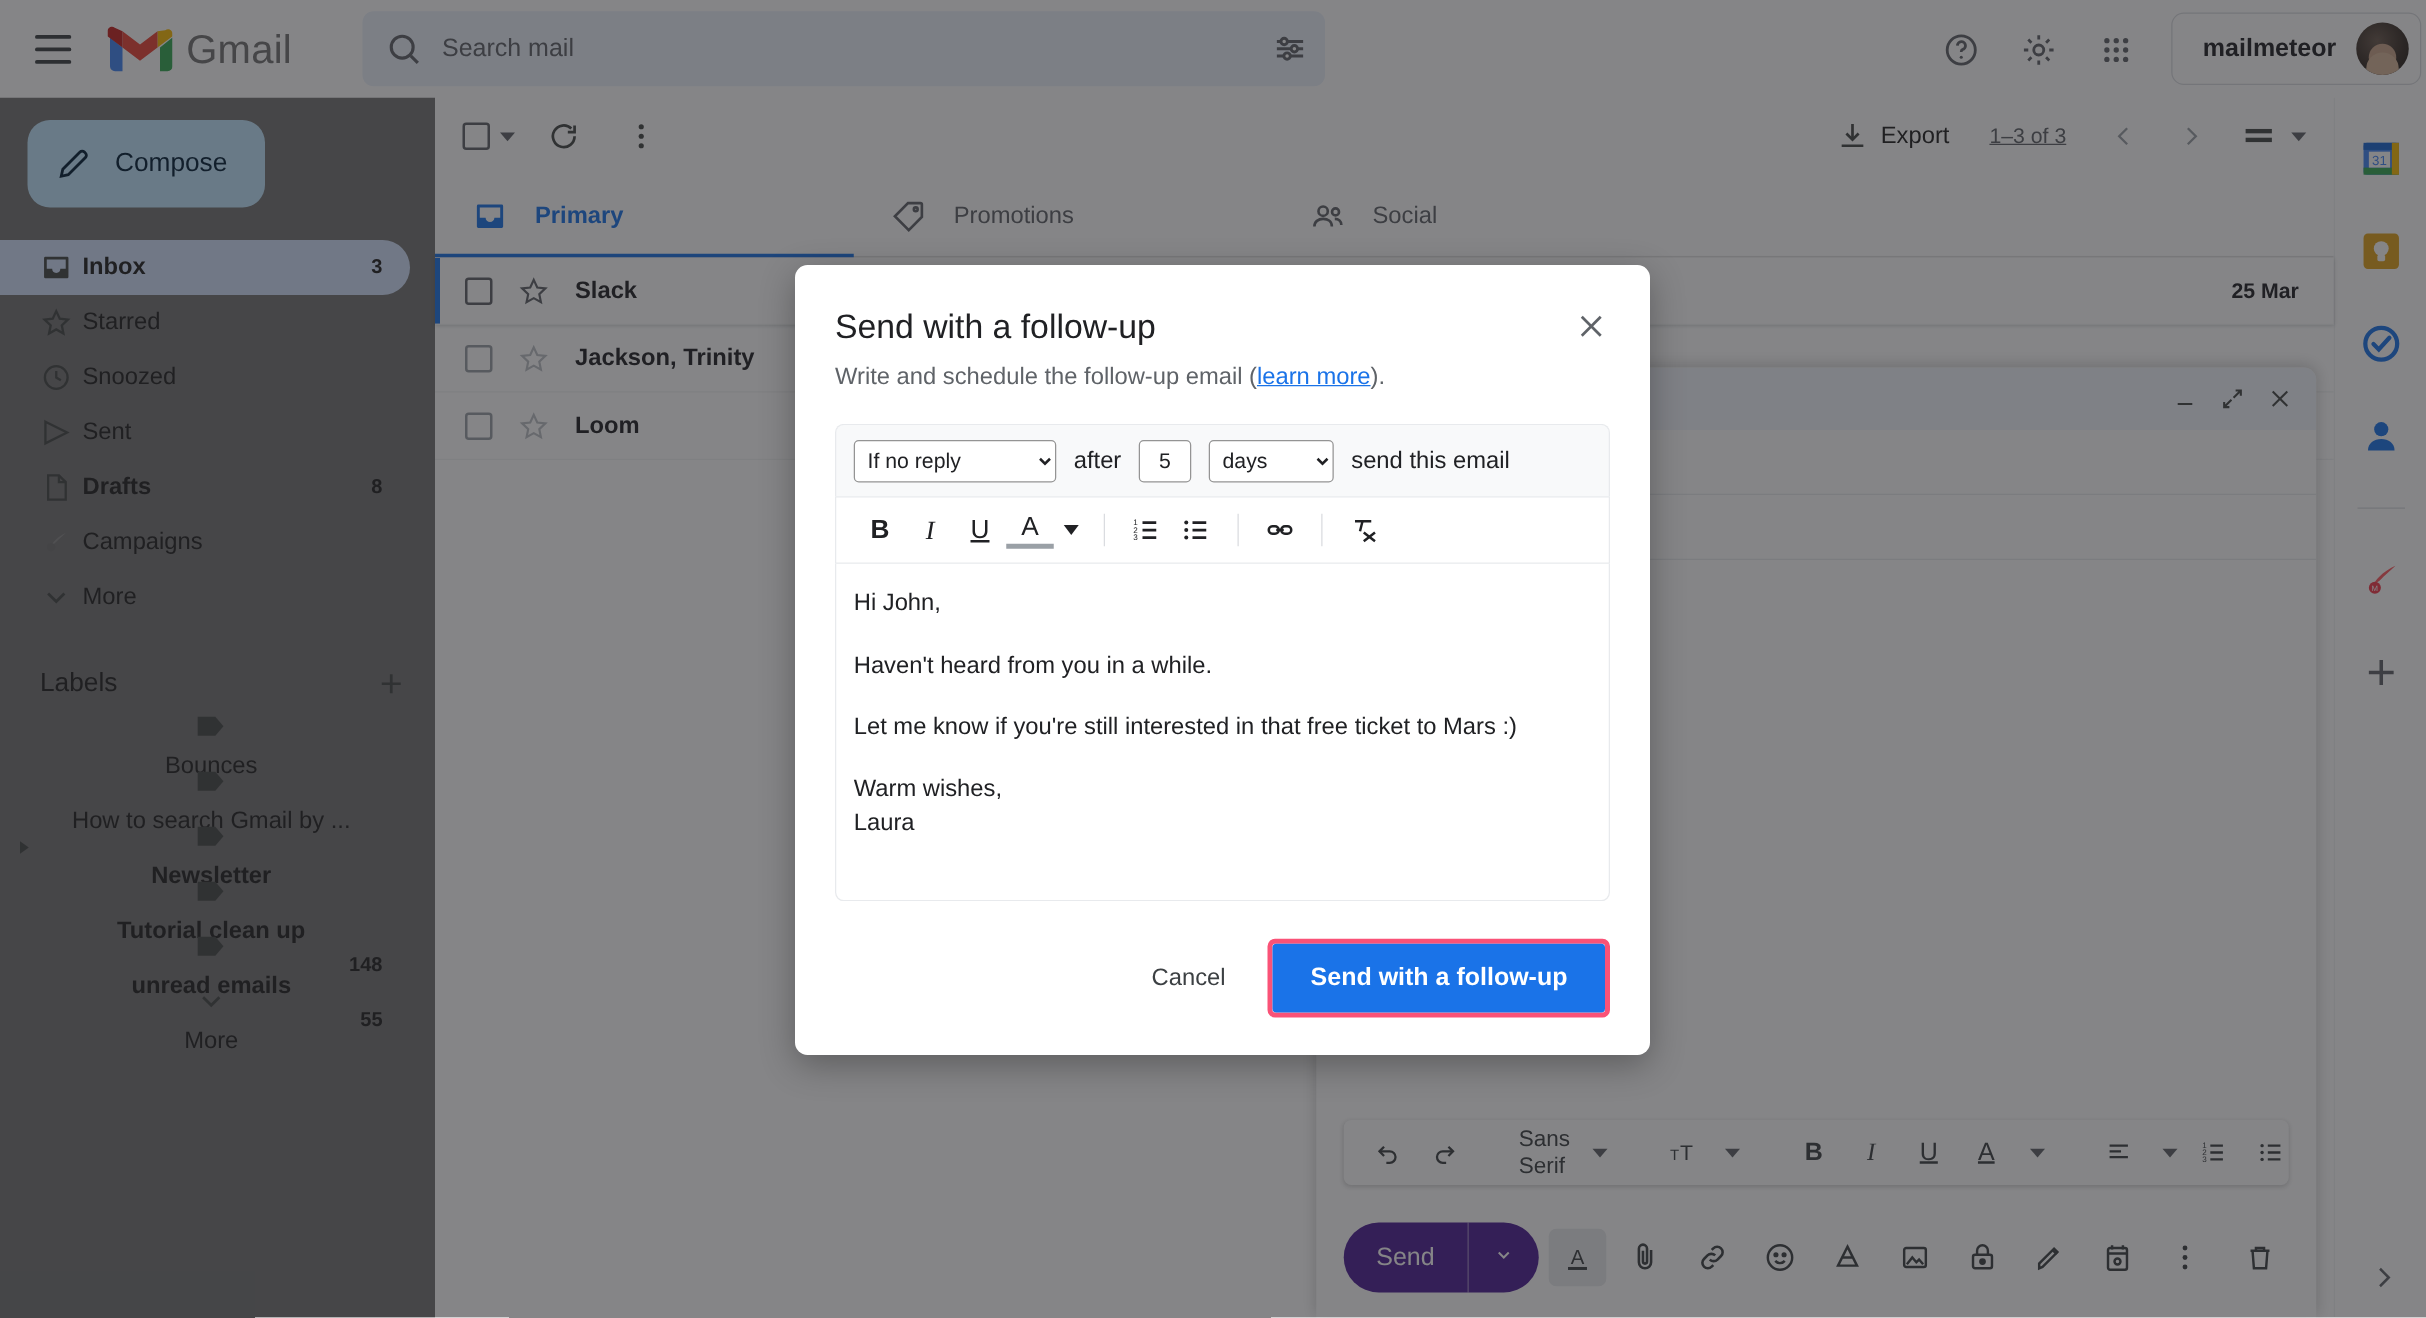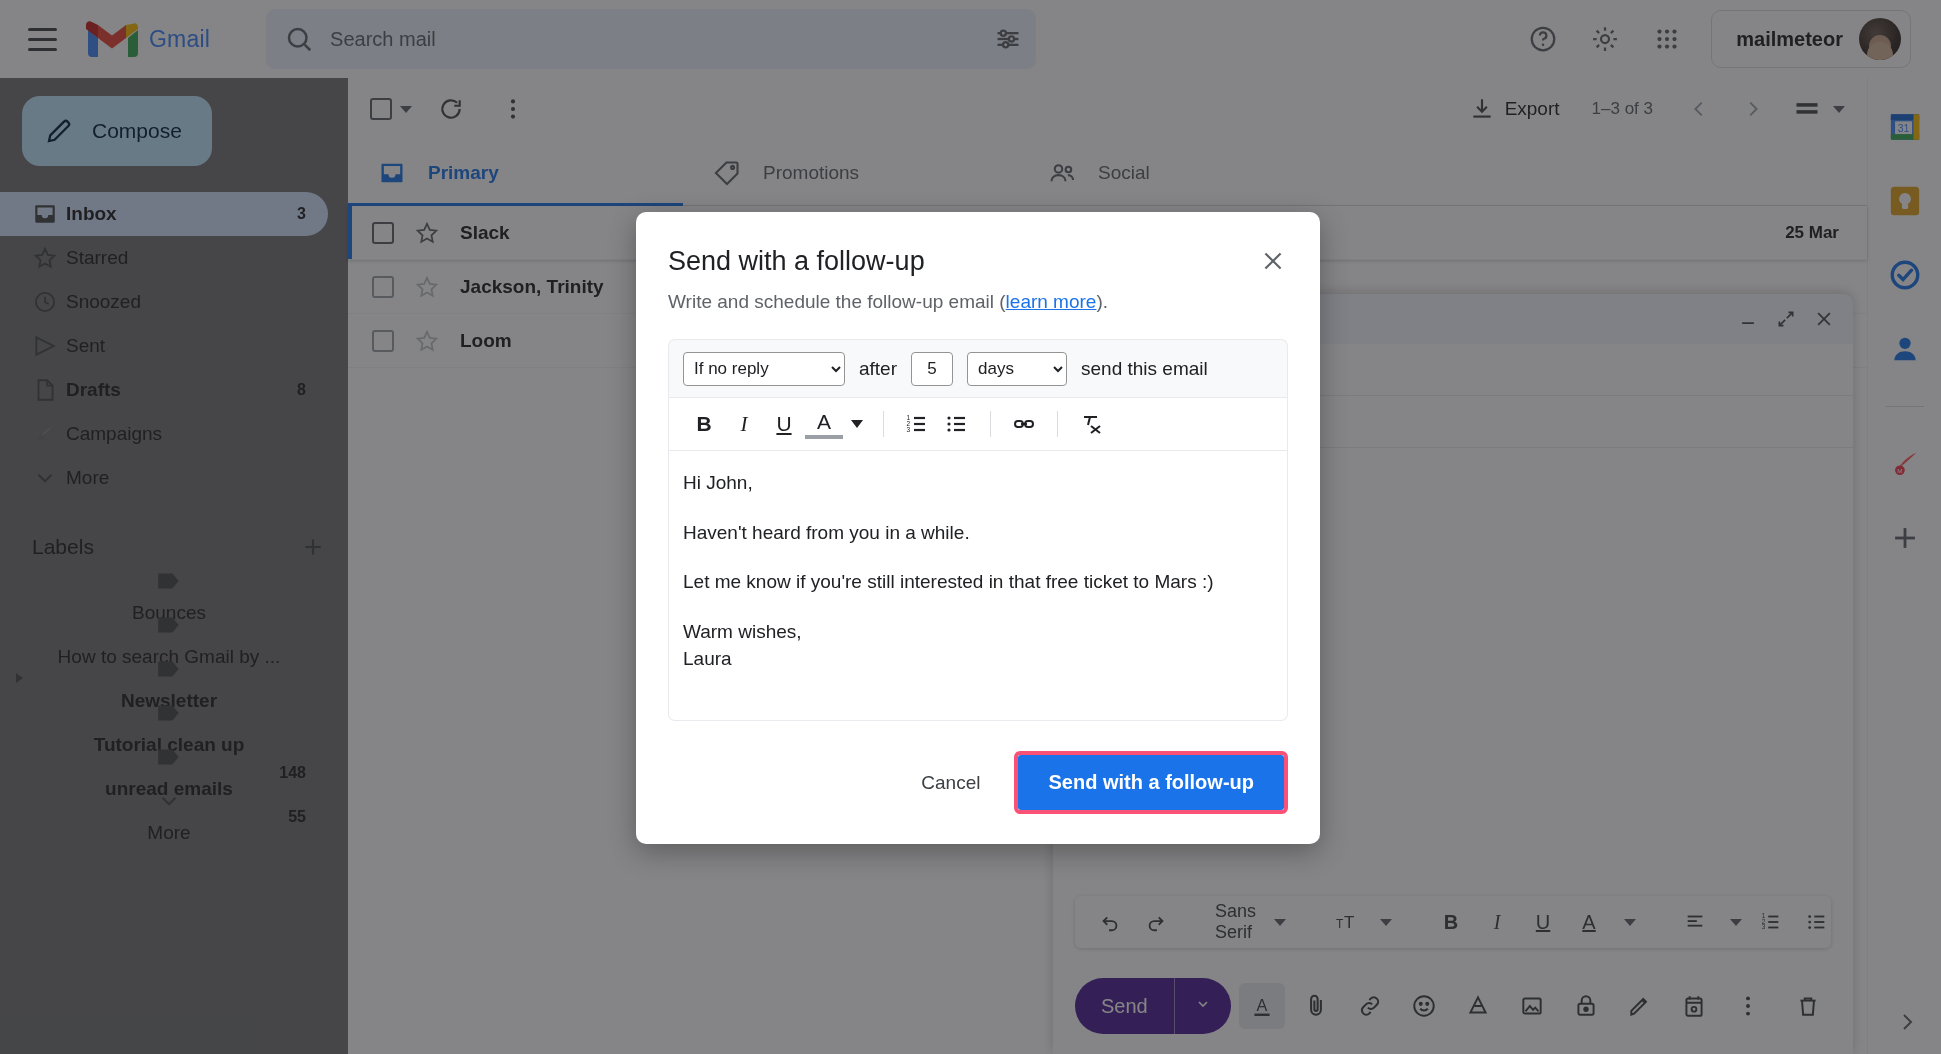--- a/index.html
+++ b/index.html
@@ -26,37 +26,37 @@
   }
   .hamburger {
     width: 60px; height: 60px; margin-left: 12px;
     display: flex; flex-direction: column; justify-content: center;
     align-items: center; gap: 7px; border-radius: 50%; cursor: pointer;
   }
   .hamburger span { display:block; width: 29px; height: 3px; background:#3c4043; border-radius:2px; }
 
   .gmail-logo { display:flex; align-items:center; margin-left: 14px; gap: 11px; }
   .gmail-mark { width: 52px; height: 40px; }
-  .gmail-word { font-size: 23px; color:#3b82f6; letter-spacing: 0.2px; }
+  .gmail-word { font-size: 32px; color:#737373; letter-spacing: 0.2px; }
 
   .searchwrap {
     margin-left: 56px; width: 770px; height: 60px;
     background: #eaf1fb; border-radius: 9px;
     display:flex; align-items:center; padding: 0 14px 0 18px;
   }
   .search-icon { width:30px; height:30px; flex:none; color:#5f6368; }
   .search-input {
     flex: 1; border: none; outline: none; background: transparent;
     font-family: "Liberation Sans", sans-serif;
     font-size: 20px; color:#737373; margin-left: 16px;
   }
   .search-input::placeholder { color: #5f6368; }
   .tune-icon { width: 28px; height: 28px; color:#5f6368; flex:none; }
 
-  .header-right { margin-left:auto; display:flex; align-items:center; gap: 6px; padding-right: 30px; }
+  .header-right { margin-left:auto; display:flex; align-items:flex-end; gap: 6px; padding-right: 4px; }
   .hicon { width:56px; height:56px; border-radius:50%; display:flex; align-items:center; justify-content:center; color:#5f6368; cursor:pointer; }
   .hicon svg { width: 30px; height: 30px; }
   .acct {
     display:flex; align-items:center; gap: 16px;
     border: 1px solid #dadce0; border-radius: 10px;
     height: 58px; padding: 0 9px 0 24px; margin-left: 10px;
   }
   .acct-name { font-size: 20px; color:#202124; font-weight: 700; }
   .avatar {
     width: 42px; height: 42px; border-radius: 50%;
@@ -133,21 +133,21 @@
   .checkbox {
     width: 22px; height: 22px; border: 2px solid #5f6368; border-radius: 3px;
   }
   .caret-dn { width:0;height:0;border-left:6px solid transparent;border-right:6px solid transparent;border-top:7px solid #5f6368; margin-left: 6px;}
   .tb-icon { width: 46px; height: 46px; border-radius:50%; display:flex;align-items:center;justify-content:center;color:#444746; cursor:pointer; margin-left: 12px;}
   .tb-icon svg{width:26px;height:26px;}
   .tb-right { margin-left:auto; display:flex; align-items:center; gap: 10px; }
   .export-btn { display:flex; align-items:center; gap:10px; cursor:pointer; color:#444746; padding: 0 8px;}
   .export-btn svg { width: 26px; height:26px; }
   .export-btn span { font-size: 19px; color:#1f1f1f; }
-  .pager { font-size: 17px; color:#5f6368; margin: 0 14px; }
+  .pager { font-size: 17px; color:#5f6368; margin: 0 14px; text-decoration: underline; }
   .chev { width: 44px; height:44px; display:flex;align-items:center;justify-content:center;color:#9aa0a6; cursor:pointer;}
   .chev svg{width:22px;height:22px;}
   .density { display:flex;align-items:center;gap:6px;cursor:pointer;color:#444746;margin-left:8px;}
 
   .tabs { display:flex; height: 66px; border-bottom: 1px solid #e0e0e0; }
   .tab {
     display:flex; align-items:center; gap: 22px;
     width: 335px; padding-left: 30px; cursor:pointer; position: relative;
   }
   .tab .ti { width: 28px; height:28px; color:#5f6368; }

